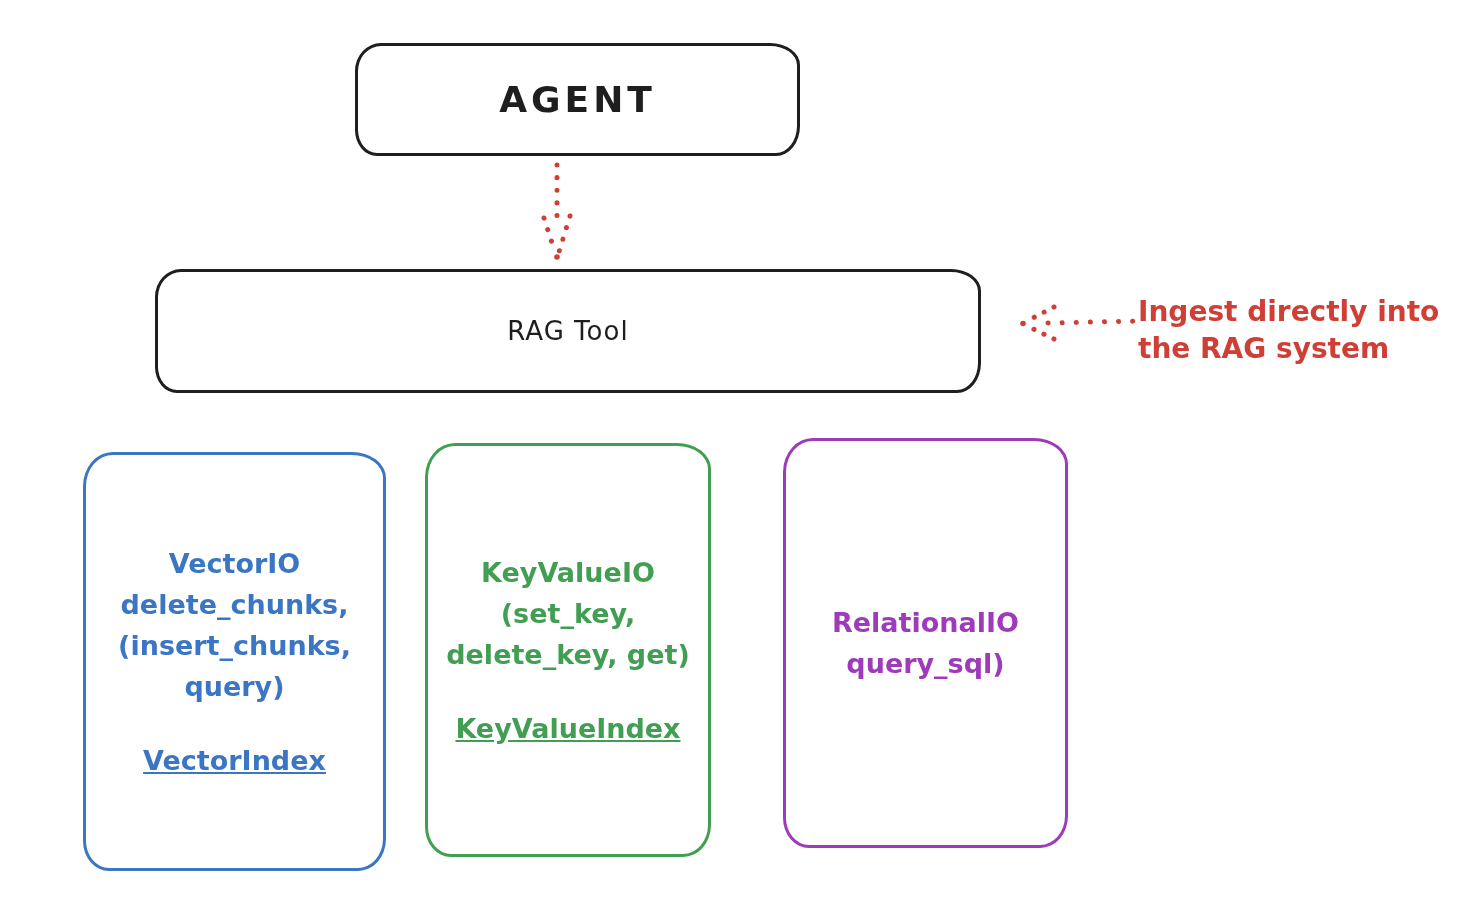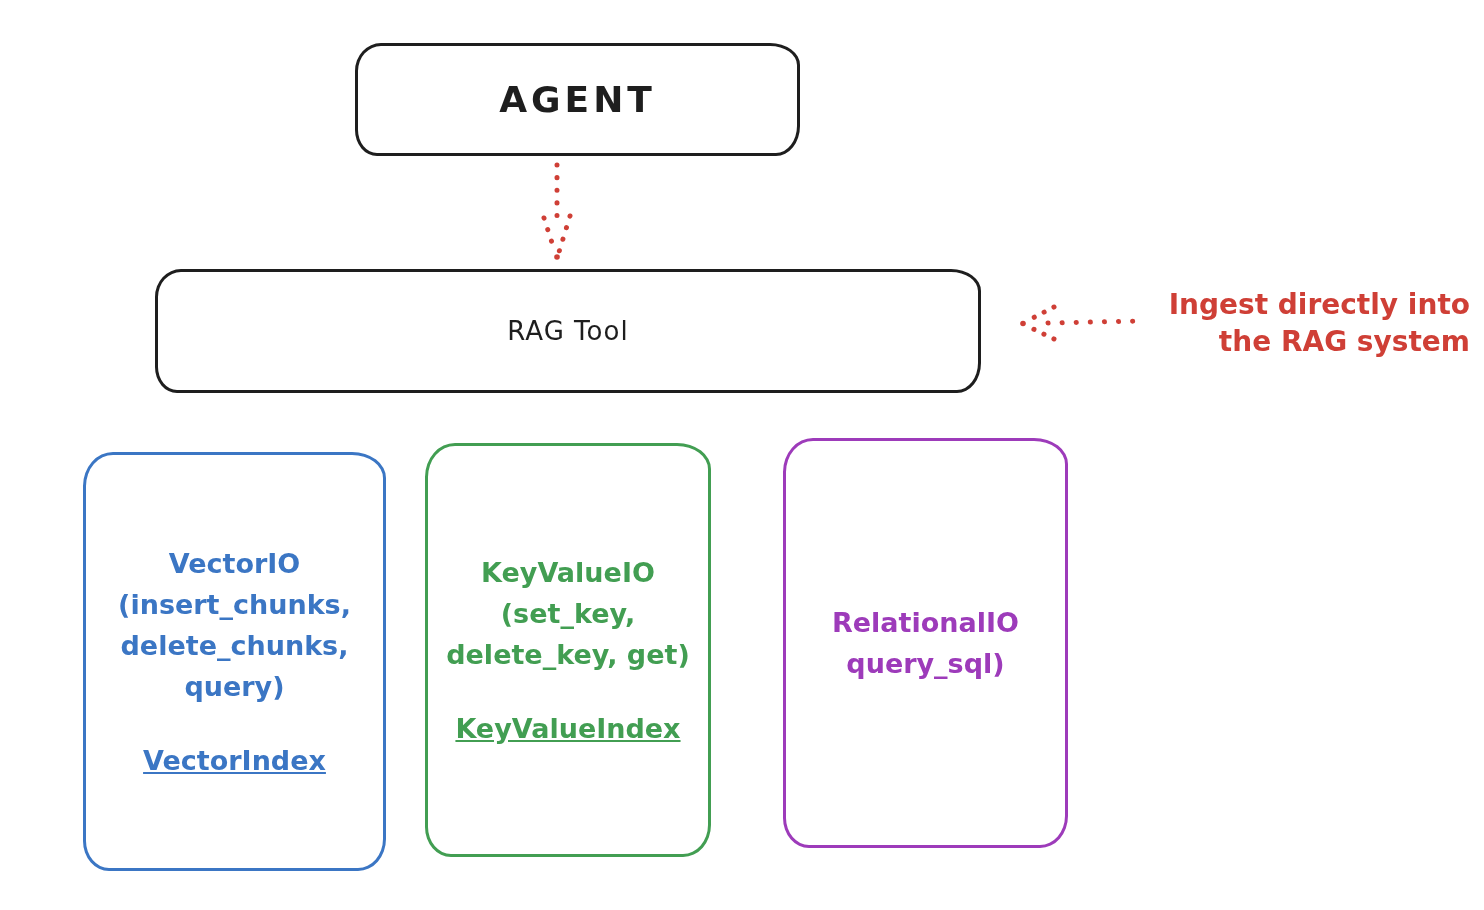--- a/index.html
+++ b/index.html
@@ -63,23 +63,23 @@
     line-height: 41px;
     white-space: nowrap;
   }
   .stack .index-line {
     margin-top: 33px;
     text-decoration: underline;
   }
   .annotation {
     position: absolute;
     left: 1138px;
-    top: 286px;
+    top: 293px;
     width: 332px;
-    text-align: right;
+    text-align: left;
     color: var(--red, #cf3f36);
     font-size: 28px;
     font-weight: 600;
     line-height: 37px;
   }
   .arrow-svg {
     position: absolute;
   }
   .arrow-down-svg { left: 539px; top: 161px; }
   .arrow-left-svg { left: 1014px; top: 301px; }
@@ -119,22 +119,22 @@
   </svg>
 
   <div class="annotation">
     <div>Ingest directly into</div>
     <div>the RAG system</div>
   </div>
 
   <div class="node store-box store-blue">
     <div class="stack">
       <span class="line">VectorIO</span>
+      <span class="line">delete_chunks,</span>
       <span class="line">(insert_chunks,</span>
-      <span class="line">delete_chunks,</span>
       <span class="line">query)</span>
       <span class="line index-line">VectorIndex</span>
     </div>
   </div>
 
   <div class="node store-box store-green">
     <div class="stack">
       <span class="line">KeyValueIO</span>
       <span class="line">(set_key,</span>
       <span class="line">delete_key, get)</span>

